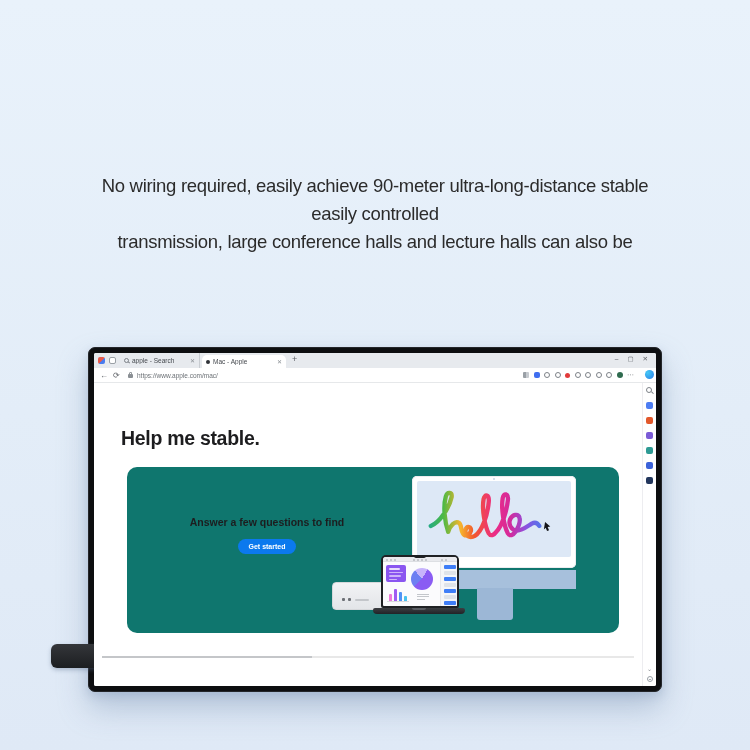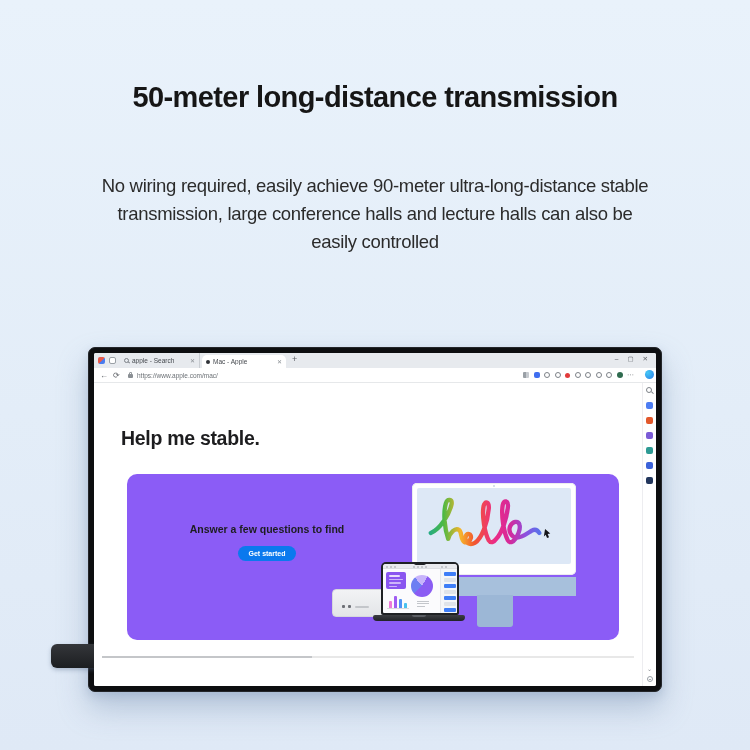--- a/index.html
+++ b/index.html
@@ -77,21 +77,21 @@
   .sbi-mag::after{content:"";position:absolute;left:4.5px;top:4.5px;width:2.5px;height:1px;background:#7d8288;transform:rotate(45deg);}
   .sb-bottom{position:absolute;left:0;bottom:4px;width:13px;display:flex;flex-direction:column;align-items:center;gap:4px;}
   .sb-caret{font-size:6px;color:#8a8f94;line-height:5px;}
   .sb-gear{width:6px;height:6px;border:1px solid #9aa0a6;border-radius:50%;position:relative;box-sizing:border-box;}
   .sb-gear::after{content:"";position:absolute;left:1.5px;top:1.5px;width:1.5px;height:1.5px;background:#9aa0a6;border-radius:50%;}
   .page-scrollthumb{position:absolute;right:15px;top:95px;width:3px;height:30px;background:#a8adb3;border-radius:2px;}
 
   
   .content{position:absolute;left:0;top:30px;right:14px;bottom:0;background:#fff;}
   .page-heading{position:absolute;left:27px;top:44px;font-size:19.5px;font-weight:700;color:#1d1d1f;letter-spacing:-0.3px;}
-  .card{position:absolute;left:33px;top:91px;width:492px;height:166px;background:#8b5cf6;border-radius:10px;}
+  .card{position:absolute;left:33px;top:84px;width:492px;height:166px;background:#0f766e;border-radius:10px;}
   .card-text{position:absolute;left:38px;top:49px;width:204px;text-align:center;font-size:10.5px;font-weight:700;color:#1d1d1f;line-height:13.5px;}
   .cta{display:inline-block;margin-top:9px;padding:4px 11px;background:#0b79ee;color:#fff;font-size:7px;font-weight:700;border-radius:20px;border:none;}
 
   
   .imac-panel{position:absolute;left:285px;top:9px;width:164px;height:92px;background:#fff;border-radius:5px;box-shadow:0 0 0 1px #ececef inset;}
   .imac-display{position:absolute;left:5px;top:5px;width:154px;height:76px;background:#dde8f6;border-radius:2px;display:flex;align-items:center;justify-content:center;}
   .imac-cam{position:absolute;left:50%;top:1.5px;width:2px;height:2px;margin-left:-1px;border-radius:50%;background:#c9d4e4;}
   .imac-chin{position:absolute;left:297px;top:103px;width:152px;height:19px;background:#a7c0dc;}
   .imac-stand{position:absolute;left:350px;top:121px;width:36px;height:32px;background:#9cb7d6;border-radius:0 0 3px 3px;}
 
@@ -117,26 +117,25 @@
   .macbook-base{position:absolute;left:246px;top:141px;width:92px;height:6px;background:linear-gradient(180deg,#3c3e42,#212327);border-radius:2px 2px 4px 4px;}
   .mb-lip{position:absolute;left:50%;top:0;width:14px;height:2px;margin-left:-7px;background:#5a5d63;border-radius:0 0 2px 2px;}
 
   .hscroll{position:absolute;left:8px;top:273px;right:8px;height:2px;background:#e8e8e8;}
   .hscroll i{position:absolute;left:0;top:0;height:2px;width:210px;background:#c4c6c9;display:block;}
 </style>
 </head>
 <body>
 
 <div class="hero-title">
-  <div>50-meter long-distance transmission</div>
 </div>
 <div class="hero-sub">
   <div>No wiring required, easily achieve 90-meter ultra-long-distance stable</div>
+  <div>easily controlled</div>
   <div>transmission, large conference halls and lecture halls can also be</div>
-  <div>easily controlled</div>
 </div>
 
 <div class="monitor">
   <div class="dongle"></div>
   <div class="screen">
 
     <div class="tabstrip">
       <span class="ws-icon"></span>
       <span class="tabs-icon"></span>
       <div class="tab tab1">

